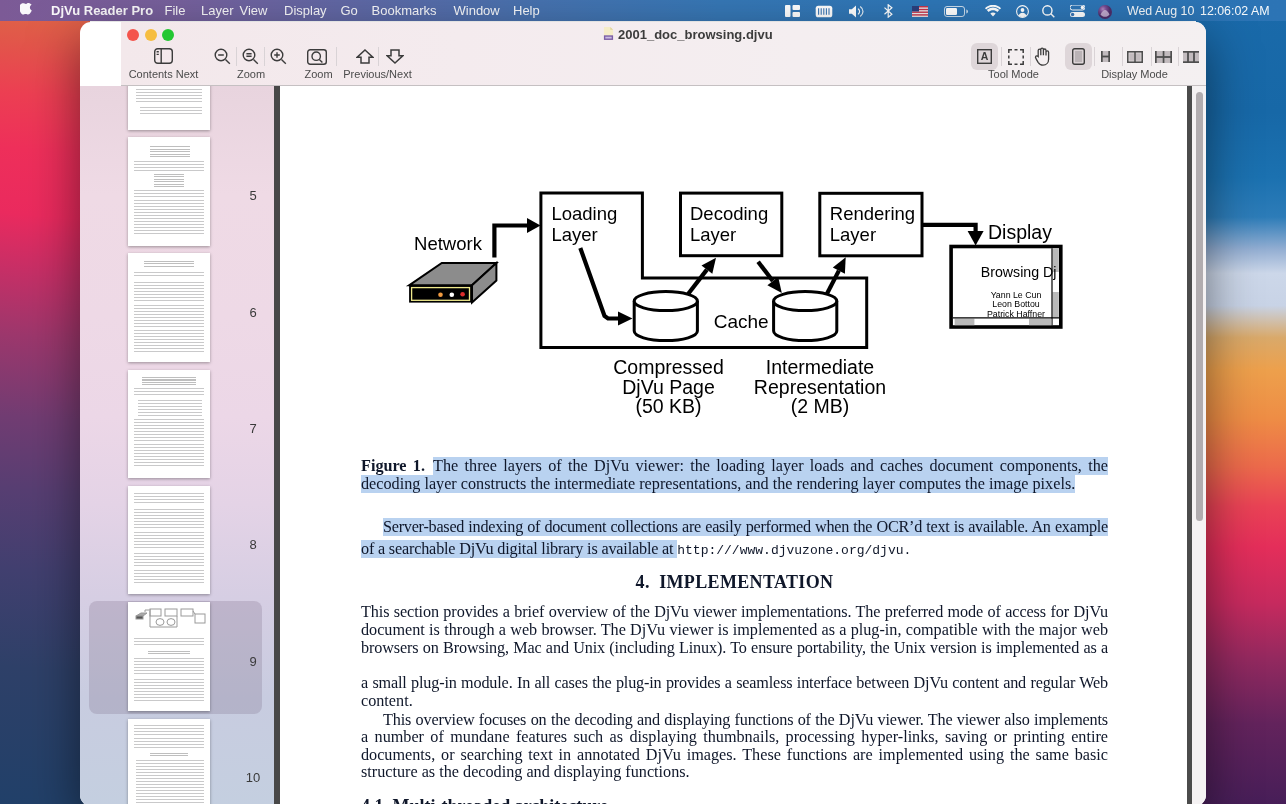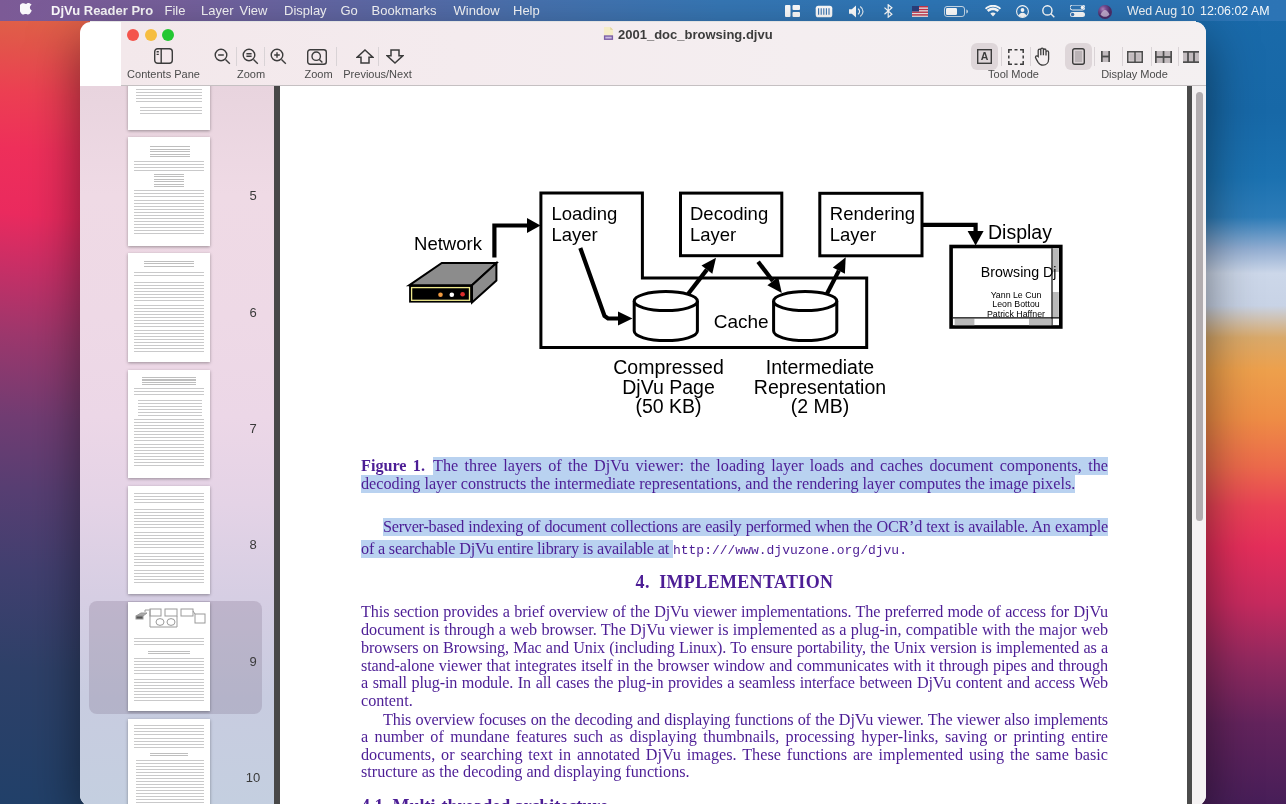--- a/index.html
+++ b/index.html
@@ -43,21 +43,21 @@
   .tbl { position:absolute; background:repeating-linear-gradient(to bottom,#bebebe 0 1px,transparent 1px 2.5px); }
   #psel { position:absolute; left:9px; top:514.6px; width:173px; height:113px; border-radius:8px; background:rgba(110,90,120,.22); }
   
   #sepL { position:absolute; left:194px; top:64px; width:6px; height:720px; background:#484848; }
   #sepR { position:absolute; left:1107px; top:64px; width:4.5px; height:720px; background:#4b4b4b; }
   #scrolltrack { position:absolute; left:1111.5px; top:64px; width:14.5px; height:720px; background:#f5f2f3; }
   #scrollthumb { position:absolute; left:4px; top:6px; width:7px; height:429px; border-radius:4px; background:#b1acaf; }
   
   #content { position:absolute; left:200px; top:64px; width:907px; height:720px; background:#fff; overflow:hidden; }
   #content .line { position:absolute; left:81px; width:747px; font-family:"Liberation Serif",serif;
-    font-size:16.2px; line-height:18px; color:#4c1d95; white-space:nowrap; }
+    font-size:16.2px; line-height:18px; color:#0f172a; white-space:nowrap; }
   #content .j { white-space:normal; text-align:justify; text-align-last:justify; }
   .hl { background:#b9d2f0; }
   .mono { font-family:"Liberation Mono",monospace; font-size:13px; }
 </style>
 </head>
 <body>
 <div id="screen">
   <div id="wallL"></div>
   <div id="wallR"></div>
   <div id="menubar">
@@ -155,21 +155,21 @@
           <rect x="1" y="9" width="10" height="5" fill="#7b5ea7"></rect>
           <rect x="2.5" y="10.5" width="7" height="2" fill="#cabce0"></rect>
         </svg>
 
       <svg class="ticon" style="left:33px;top:26px" width="19" height="16" viewBox="0 0 19 16" fill="none" stroke="#3c3c3c" stroke-width="1.4">
           <rect x="0.7" y="0.7" width="17.6" height="14.6" rx="3"></rect>
           <line x1="7.2" y1="0.7" x2="7.2" y2="15.3"></line>
           <line x1="2.6" y1="3.8" x2="4.8" y2="3.8"></line>
           <line x1="2.6" y1="6.4" x2="4.8" y2="6.4"></line>
         </svg>
-      <div class="tlabel" style="left:42.5px">Contents Pane</div>
+      <div class="tlabel" style="left:42.5px">Contents Next</div>
       <svg class="ticon" style="left:93px;top:26px" width="17" height="17" viewBox="0 0 17 17" fill="none" stroke="#3c3c3c" stroke-width="1.4">
           <circle cx="7" cy="7" r="5.8"></circle>
           <line x1="11.5" y1="11.5" x2="15.8" y2="15.8"></line>
           <line x1="4.2" y1="7" x2="9.8" y2="7"></line>
         </svg>
       <svg class="ticon" style="left:121px;top:26px" width="17" height="17" viewBox="0 0 17 17" fill="none" stroke="#3c3c3c" stroke-width="1.4">
           <circle cx="7" cy="7" r="5.8"></circle>
           <line x1="11.5" y1="11.5" x2="15.8" y2="15.8"></line>
           <line x1="4.4" y1="5.7" x2="9.6" y2="5.7"></line>
           <line x1="4.4" y1="8.3" x2="9.6" y2="8.3"></line>
@@ -394,27 +394,26 @@
         <text x="288.5" y="194.4" font-size="19.5" text-anchor="middle">Compressed</text>
         <text x="288.5" y="213.7" font-size="19.5" text-anchor="middle">DjVu Page</text>
         <text x="288.5" y="232.8" font-size="19.5" text-anchor="middle">(50 KB)</text>
         <text x="440" y="194.4" font-size="19.5" text-anchor="middle">Intermediate</text>
         <text x="440" y="213.7" font-size="19.5" text-anchor="middle">Representation</text>
         <text x="440" y="232.8" font-size="19.5" text-anchor="middle">(2 MB)</text>
       </svg>
       <div class="line j" style="top:371.2px"><b>Figure 1.</b> <span class="hl">The three layers of the DjVu viewer:  the loading layer loads and caches document components, the</span></div>
       <div class="line" style="top:389.2px"><span class="hl">decoding layer constructs the intermediate representations, and the rendering layer computes the image pixels.</span></div>
       <div class="line j" style="top:431.8px;letter-spacing:-.25px"><span style="display:inline-block;width:22px"></span><span class="hl">Server-based indexing of document collections are easily performed when the OCR’d text is available.  An example</span></div>
-      <div class="line" style="top:453.8px"><span class="hl" style="letter-spacing:-.18px">of a searchable DjVu entire library is available at </span><span class="mono">http:///www.djvuzone.org/djvu.</span></div>
+      <div class="line" style="top:453.8px"><span class="hl" style="letter-spacing:-.18px">of a searchable DjVu digital library is available at </span><span class="mono">http:///www.djvuzone.org/djvu.</span></div>
       <div class="line" style="top:486.8px;text-align:center;white-space:normal;font-weight:bold;font-size:18px;letter-spacing:.35px">4. IMPLEMENTATION</div>
       <div class="line j" style="top:516.9px;letter-spacing:-.1px">This section provides a brief overview of the DjVu viewer implementations.  The preferred mode of access for DjVu</div>
       <div class="line j" style="top:535.1px">document is through a web browser.  The DjVu viewer is implemented as a plug-in, compatible with the major web</div>
       <div class="line j" style="top:552.9px;letter-spacing:-.12px">browsers on Browsing, Mac and Unix (including Linux).  To ensure portability, the Unix version is implemented as a</div>
-      <div class="line j" style="top:570.7px;letter-spacing:-.12px">stand-alone viewer that integrates itself in the browser window and communicates with it through pipes and through</div>
-      <div class="line j" style="top:588.1px;letter-spacing:-.16px">a small plug-in module.  In all cases the plug-in provides a seamless interface between DjVu content and access Web</div>
+      <div class="line j" style="top:588.1px;letter-spacing:-.16px">a small plug-in module.  In all cases the plug-in provides a seamless interface between DjVu content and regular Web</div>
       <div class="line" style="top:606.2px">content.</div>
       <div class="line j" style="top:624.5px;letter-spacing:-.16px"><span style="display:inline-block;width:22px"></span>This overview focuses on the decoding and displaying functions of the DjVu viewer.  The viewer also implements</div>
       <div class="line j" style="top:660.1px">documents, or searching text in annotated DjVu images.  These functions are implemented using the same basic</div>
       <div class="line j" style="top:642.3px">a number of mundane features such as displaying thumbnails, processing hyper-links, saving or printing entire</div>
       <div class="line" style="top:677.4px">structure as the decoding and displaying functions.</div>
       <div class="line" style="top:711.4px;font-weight:bold;font-size:18px">4.1 Multi-threaded architecture</div>
     </div>
     <div id="sepR"></div>
     <div id="scrolltrack">
         <div id="scrollthumb"></div>

